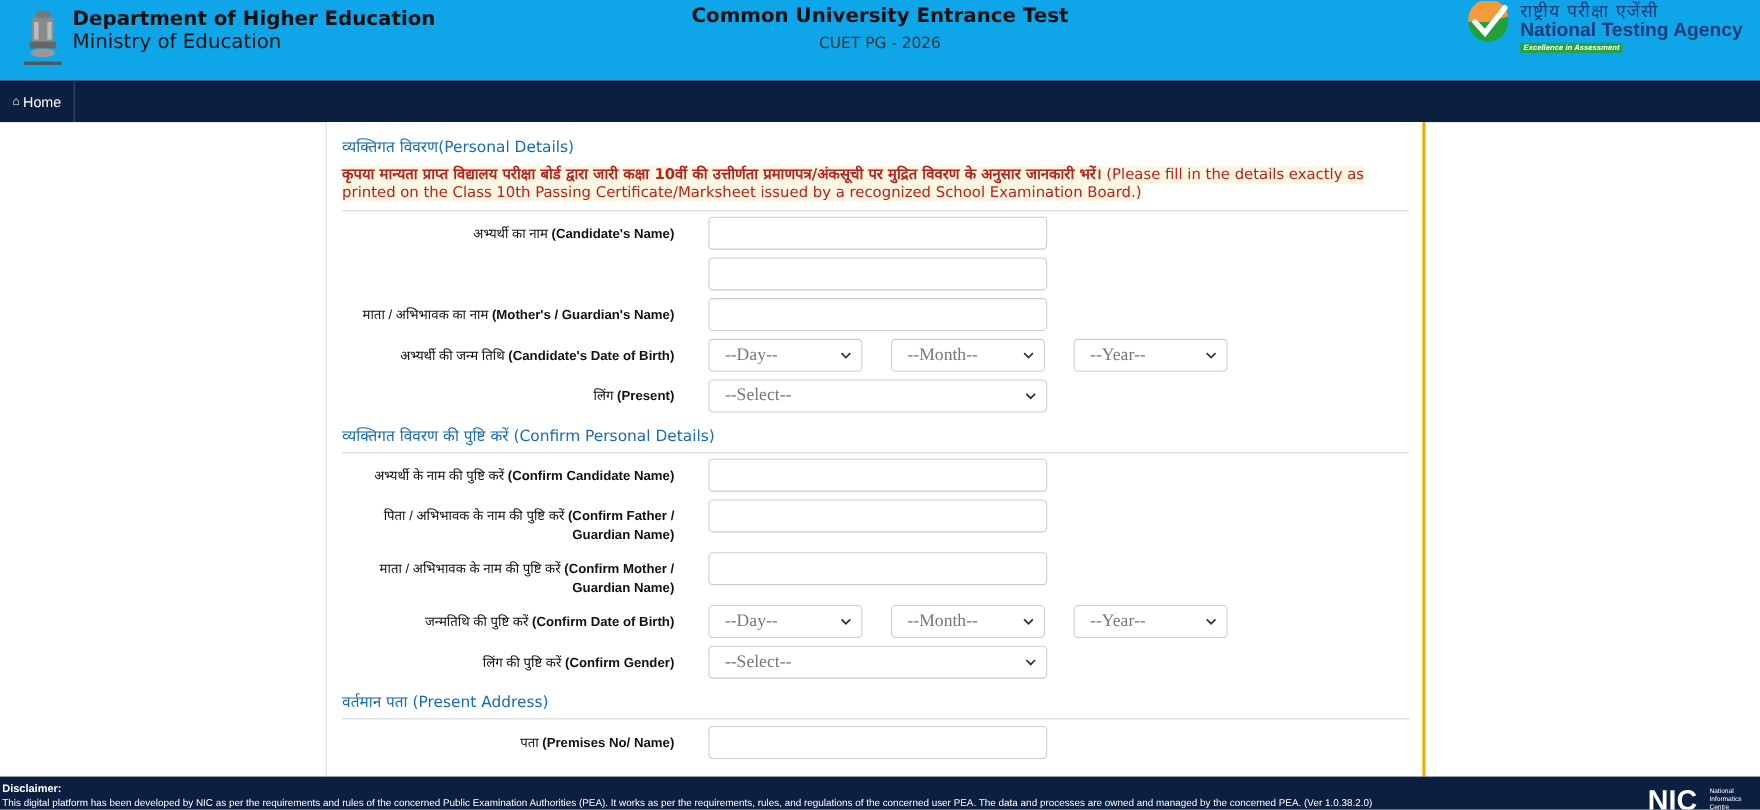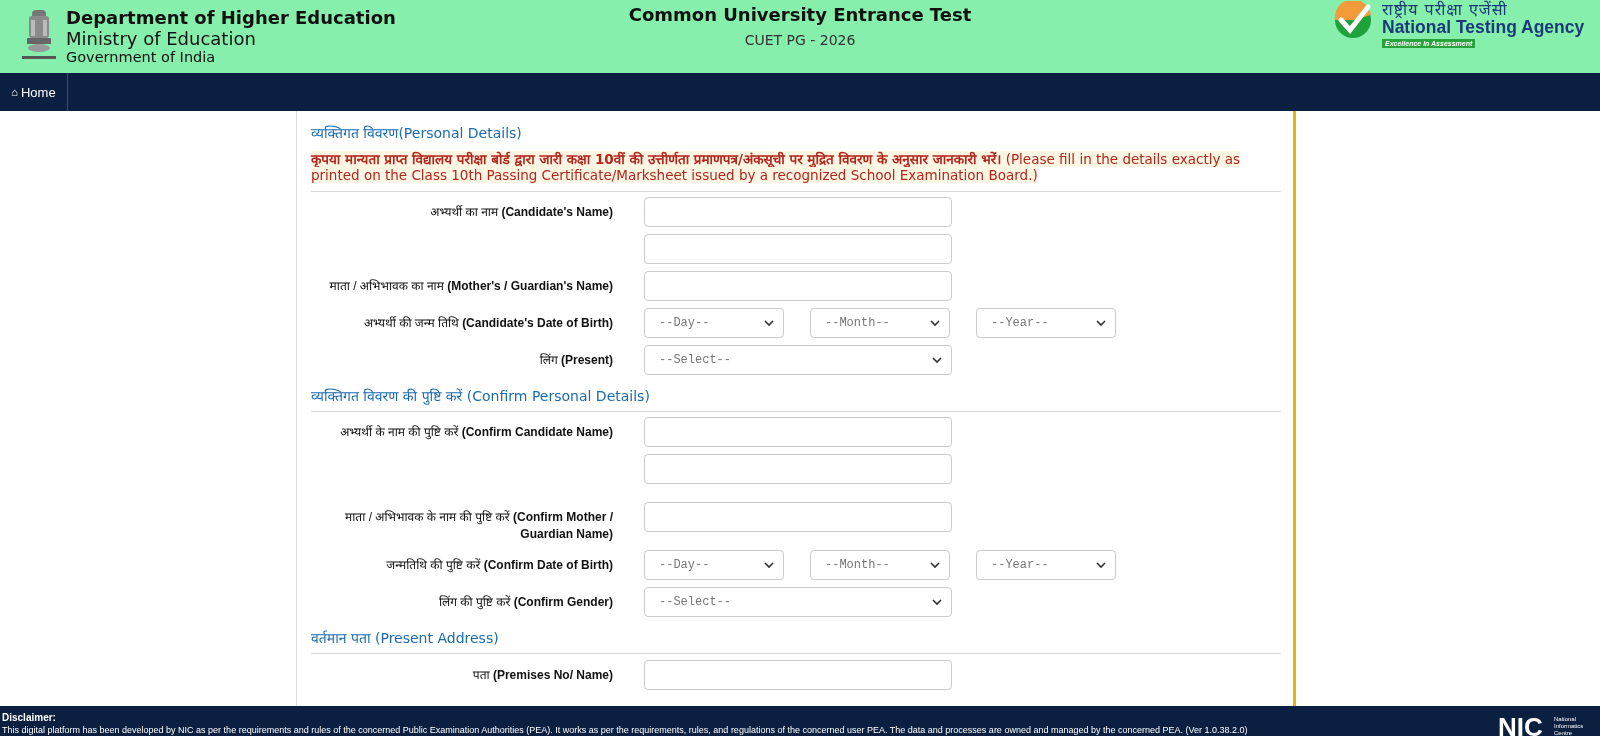--- a/index.html
+++ b/index.html
@@ -1,17 +1,17 @@
 <!DOCTYPE html>
 <html><head>
 <meta charset="utf-8">
 <style>
   * { box-sizing: border-box; margin: 0; padding: 0; }
   html, body { width: 1600px; height: 736px; overflow: hidden; background: #ffffff; font-family: "DejaVu Sans", sans-serif; }
-  .header { position: absolute; left: 0; top: 0; width: 1600px; height: 73px; background: #86efac; padding-left: 38px; }
+  .header { position: absolute; left: 0; top: 0; width: 1600px; height: 73px; background: #0ea5e9; padding-left: 38px; }
   .emblem { position: absolute; left: 20px; top: 6px; width: 38px; height: 58px; }
   .emblem svg { width: 38px; height: 58px; }
   .dept { position: absolute; left: 66px; top: 7px; color: #111; }
   .dept .l1 { font-size: 18px; font-weight: bold; line-height: 21px; }
   .dept .l2 { font-size: 18px; line-height: 21px; }
   .dept .l3 { font-size: 14.5px; line-height: 17px; }
   .title { position: absolute; left: 0; width: 1600px; top: 3px; text-align: center; }
   .title .t1 { font-size: 18px; font-weight: bold; color: #111; line-height: 24px; }
   .title .t2 { font-size: 14px; color: #333; line-height: 22px; margin-top: 2px; }
   .nta { position: absolute; left: 1334px; top: 0px; width: 260px; height: 60px; }
@@ -24,21 +24,21 @@
   .nav-home .hicon { font-size: 11px; }
   .content { position: absolute; left: 296px; top: 111px; width: 1000px; height: 595px; border-left: 1px solid #ddd; border-right: 3px solid #eab308; background: #fff; }
   .sec-title { position: absolute; left: 14px; font-size: 14px; color: #1a6bb0; font-family: "DejaVu Sans", sans-serif; }
   .notice { position: absolute; left: 14px; top: 40px; width: 950px; font-size: 13.5px; color: #b3261e; line-height: 16px; }
   .notice .hi { background: #fdf6e3; font-weight: bold; }
   .notice .en { background: #fdf6e3; }
   .hr { position: absolute; left: 14px; width: 970px; height: 1px; background: #d8d8d8; }
   .lbl { position: absolute; right: 680px; text-align: right; font-size: 12px; color: #111; font-family: "Liberation Sans", sans-serif; line-height: 17px; }
   .lbl b { font-weight: bold; }
   .inp { position: absolute; left: 347px; width: 308px; height: 30px; border: 1px solid #cccccc; border-radius: 4px; background: #fff; }
-  .sel { position: absolute; height: 30px; border: 1px solid #cccccc; border-radius: 4px; background: #fff; font-family: Liberation Mono, monospace; font-size: 12px; color: #777; padding-left: 14px; line-height: 28px; }
+  .sel { position: absolute; height: 30px; border: 1px solid #cccccc; border-radius: 4px; background: #fff; font-family: Liberation Serif, serif; font-size: 16px; color: #777; padding-left: 14px; line-height: 28px; }
   .sel .chev { position: absolute; right: 8px; top: 9px; width: 12px; height: 10px; }
   .footer { position: absolute; left: 0; top: 706px; width: 1600px; height: 30px; background: #0b2040; color: #fff; font-family: "Liberation Sans", sans-serif; }
   .footer .d1 { position: absolute; left: 2px; top: 6px; font-size: 10px; font-weight: bold; }
   .footer .d2 { position: absolute; left: 2px; top: 19px; font-size: 9px; white-space: nowrap; }
   .nic { position: absolute; left: 1498px; top: 6px; width: 100px; height: 24px; }
 </style>
 </head>
 <body>
 
 <div class="header">
@@ -49,21 +49,20 @@
       <rect x="11" y="14" width="4" height="16" fill="#bbb"></rect>
       <rect x="23" y="14" width="4" height="16" fill="#bbb"></rect>
       <rect x="7" y="32" width="24" height="6" fill="#666"></rect>
       <ellipse cx="19" cy="42" rx="11" ry="4" fill="#999"></ellipse>
       <rect x="2" y="50" width="34" height="3" fill="#555"></rect>
     </svg>
   </div>
   <div class="dept">
     <div class="l1">Department of Higher Education</div>
     <div class="l2">Ministry of Education</div>
-    <div class="l3">Government of India</div>
   </div>
   <div class="title">
     <div class="t1">Common University Entrance Test</div>
     <div class="t2">CUET PG - 2026</div>
   </div>
   <div class="nta">
     <svg class="nta-logo" viewBox="0 0 38 38">
       <circle cx="19" cy="19" r="18" fill="#1fa23a"></circle>
       <path d="M1 19 A18 18 0 0 1 37 14 L19 19 Z" fill="#f39a3b"></path>
       <path d="M7 19 L16 29 L34 6" stroke="#fff" stroke-width="5" fill="none" stroke-linecap="round"></path>
@@ -129,20 +128,21 @@
   </div>
 
   <div class="sec-title" style="top:275px;">
     <span>व्यक्तिगत विवरण की पुष्टि करें</span><span> (Confirm Personal Details)</span>
   </div>
   <div class="hr" style="top:300px;"></div>
 
   <div class="lbl" style="top:313px;"><span>अभ्यर्थी के नाम की पुष्टि करें </span><b>(Confirm Candidate Name)</b></div>
   <input class="inp" style="top: 306px;" type="text" value="">
 
+  <div class="lbl" style="top:350px; width:300px;"><span>पिता / अभिभावक के नाम की पुष्टि करें </span><b>(Confirm Father / Guardian Name)</b></div>
   <input class="inp" style="top: 343px;" type="text" value="">
 
   <div class="lbl" style="top:398px; width:300px;"><span>माता / अभिभावक के नाम की पुष्टि करें </span><b>(Confirm Mother / Guardian Name)</b></div>
   <input class="inp" style="top: 391px;" type="text" value="">
 
   <div class="lbl" style="top:446px;"><span>जन्मतिथि की पुष्टि करें </span><b>(Confirm Date of Birth)</b></div>
   <div class="sel" style="top:439px; left:347px; width:140px;">
     <span>--Day--</span>
     <svg class="chev" viewBox="0 0 12 10">
         <path d="M2 3 L6 7 L10 3" stroke="#333" stroke-width="1.6" fill="none"></path>

